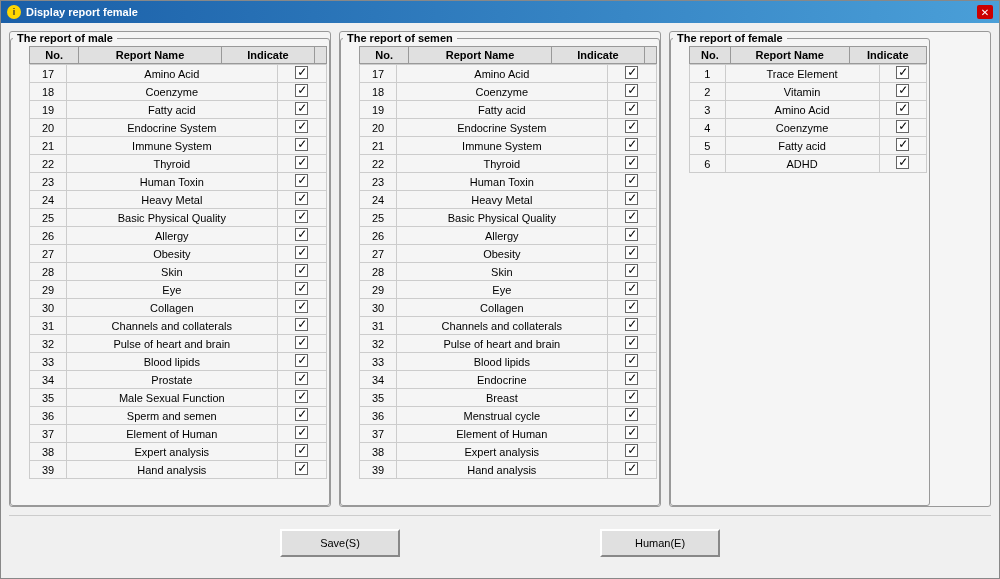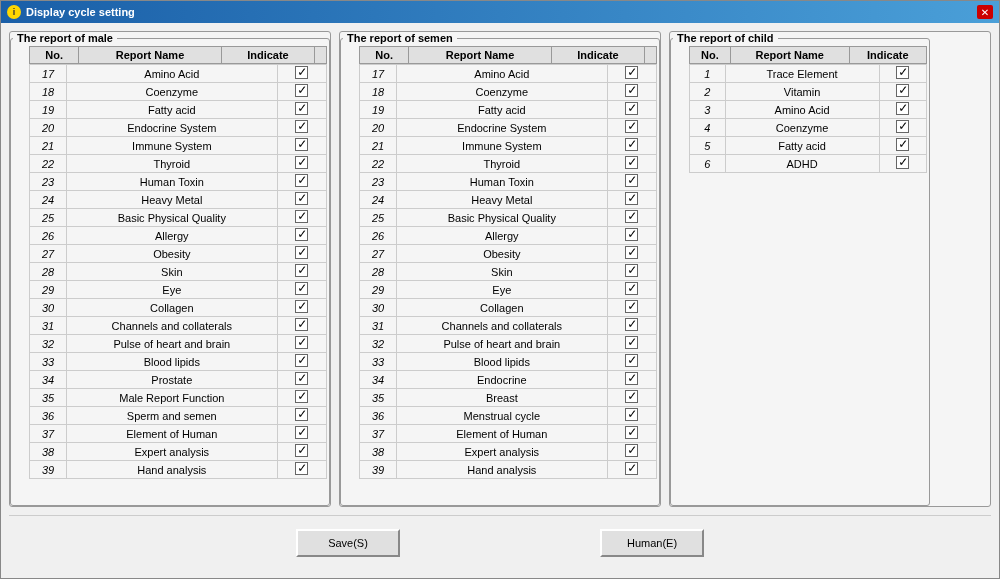--- a/index.html
+++ b/index.html
@@ -125,21 +125,20 @@
       top: 0;
     }
     .data-table tbody td {
       border: 1px solid #ccc;
       padding: 1px 4px;
       white-space: nowrap;
     }
     .data-table tbody td.num {
       text-align: center;
       width: 30px;
-      font-style: italic;
     }
     .data-table tbody td.check {
       text-align: center;
       width: 40px;
     }
     .data-table tbody td.name {
       width: 170px;
       text-align: center;
     }
     .scroll-wrapper {
@@ -179,21 +178,21 @@
       justify-content: center;
       align-items: center;
       gap: 200px;
       padding: 8px;
       border-top: 1px solid #ccc;
       background: #f0f0f0;
       flex-shrink: 0;
       height: 55px;
     }
     .btn {
-      width: 104px;
+      width: 120px;
       height: 28px;
       background: #e0e0e0;
       border: 2px solid #888;
       border-top-color: #fff;
       border-left-color: #fff;
       cursor: pointer;
       font-size: 11px;
       font-family: 'MS Sans Serif', Arial, sans-serif;
       display: flex;
       align-items: center;
@@ -206,21 +205,21 @@
       width: 130px;
     }
   </style>
 </head>
 <body>
 
 <div class="window">
   <div class="title-bar">
     <div class="title-bar-left">
       <div class="title-icon">i</div>
-      <span class="title-text">Display cycle setting</span>
+      <span class="title-text">Display report female</span>
     </div>
     <button class="close-btn">✕</button>
   </div>
 
   <div class="content">
     <div class="panels-row">
 
       <div class="panel">
         <fieldset>
           <legend>The report of male</legend>
@@ -323,21 +322,21 @@
                       <td class="name">Blood lipids</td>
                       <td class="check"><span class="checkbox-icon"></span></td>
                     </tr>
                     <tr>
                       <td class="num">34</td>
                       <td class="name">Prostate</td>
                       <td class="check"><span class="checkbox-icon"></span></td>
                     </tr>
                     <tr>
                       <td class="num">35</td>
-                      <td class="name">Male Report Function</td>
+                      <td class="name">Male Sexual Function</td>
                       <td class="check"><span class="checkbox-icon"></span></td>
                     </tr>
                     <tr>
                       <td class="num">36</td>
                       <td class="name">Sperm and semen</td>
                       <td class="check"><span class="checkbox-icon"></span></td>
                     </tr>
                     <tr>
                       <td class="num">37</td>
                       <td class="name">Element of Human</td>
@@ -494,21 +493,21 @@
                     </tr>
                   </tbody>
               </table>
             </div>
           </div>
         </fieldset>
       </div>
 
       <div class="panel child-panel">
         <fieldset>
-          <legend>The report of child</legend>
+          <legend>The report of female</legend>
           <div class="table-container">
             <table class="data-table">
               <thead>
                 <tr>
                   <th>No.</th>
                   <th>Report Name</th>
                   <th>Indicate</th>
                 </tr>
               </thead>
             </table>

